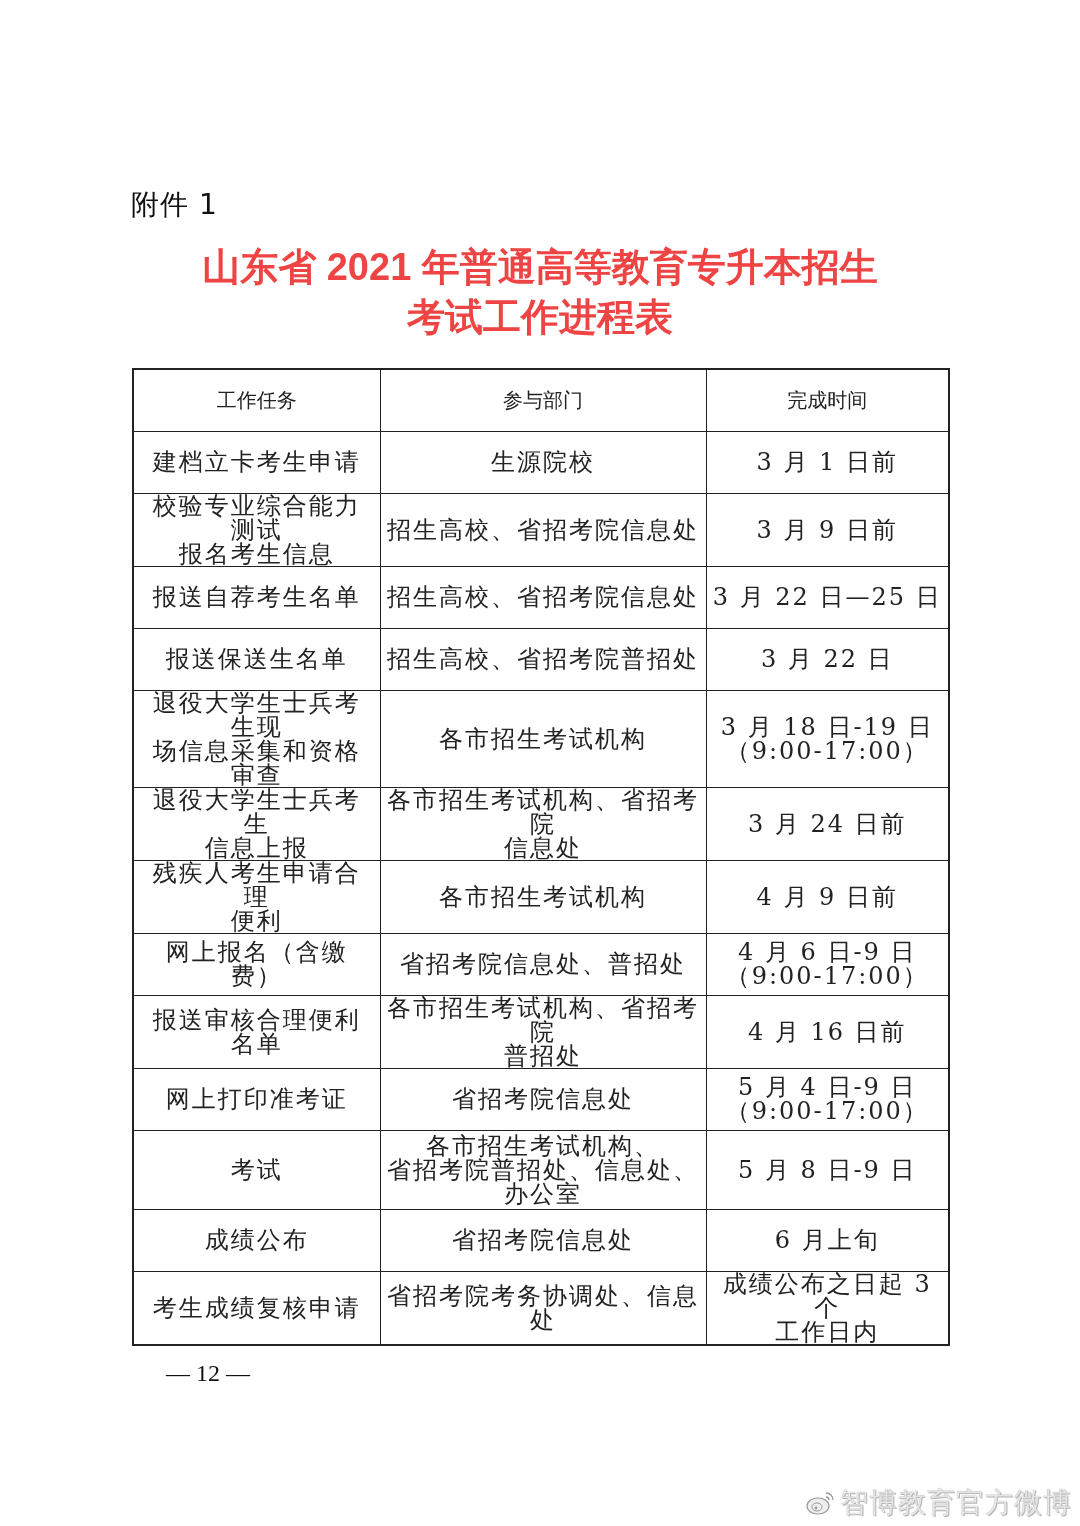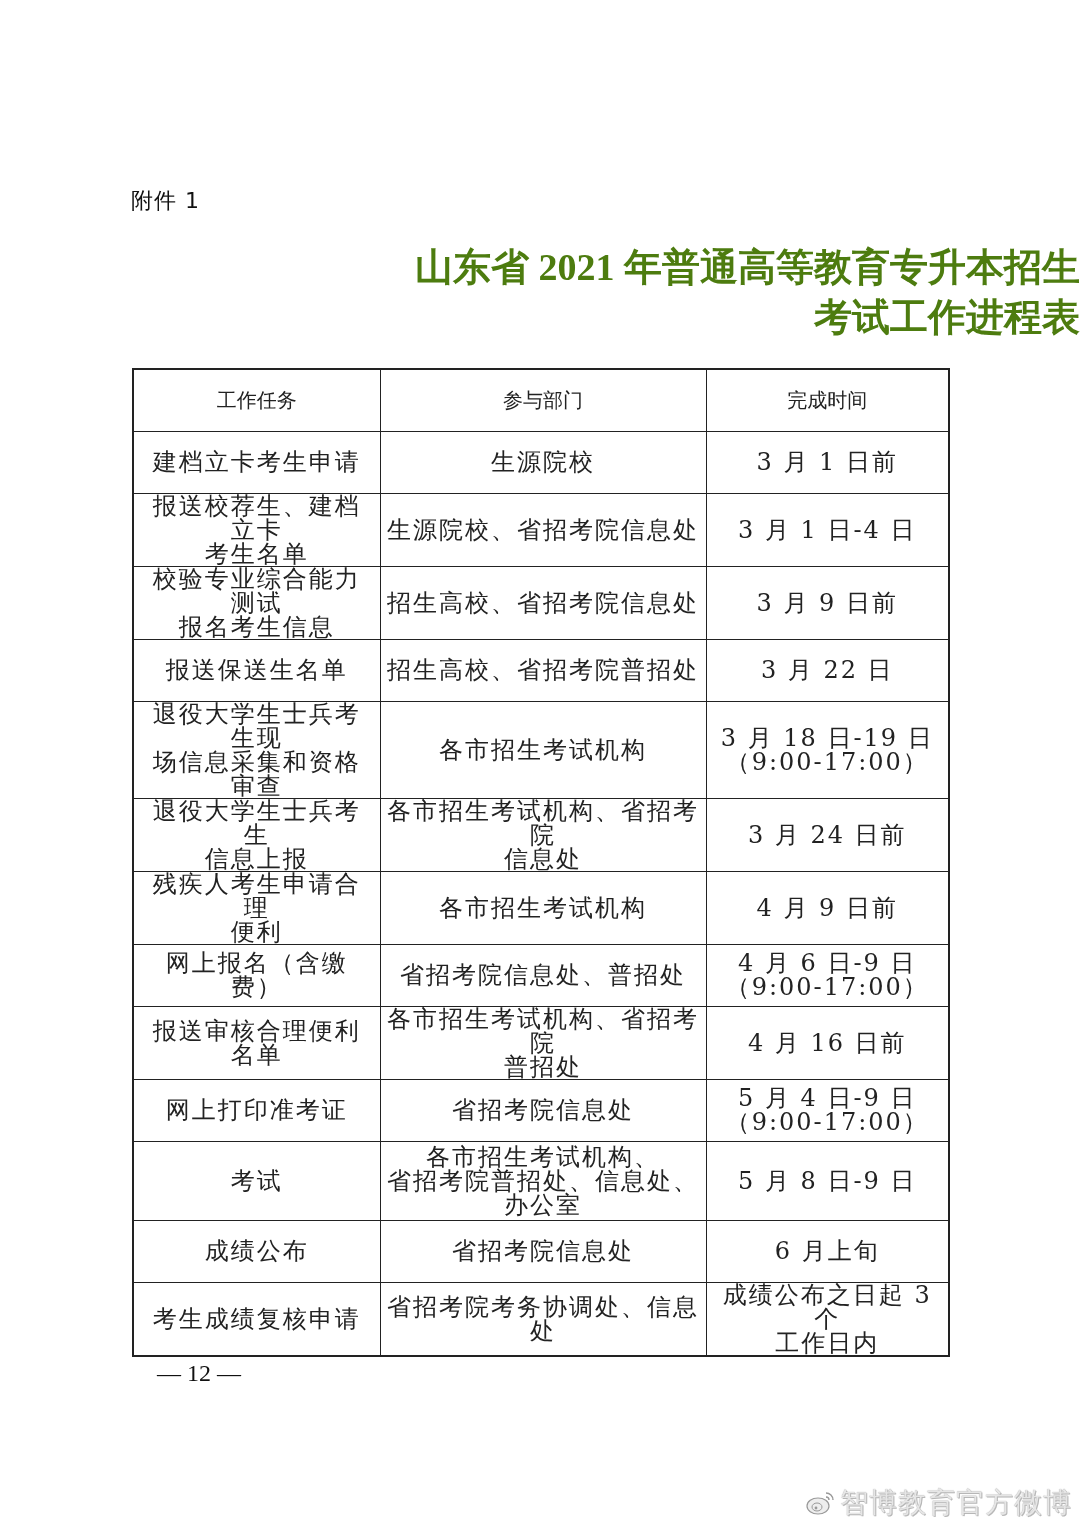--- a/index.html
+++ b/index.html
@@ -3,26 +3,26 @@
 <meta charset="utf-8">
 <style>
   html, body { margin: 0; padding: 0; background: #ffffff; }
   body {
     width: 1080px; height: 1526px; position: relative; overflow: hidden;
     font-family: "DejaVu Serif", "Liberation Serif", serif; color: #111;
   }
   .attachment {
     position: absolute; left: 131px; top: 186px;
     font-family: "DejaVu Sans", "Liberation Sans", sans-serif;
-    font-size: 22px; color: #111; letter-spacing: 1px;
+    font-size: 28px; color: #111; letter-spacing: 1px;
   }
   .title {
-    position: absolute; left: 0; width: 1080px; text-align: right;
-    font-family: Liberation Serif, serif;
-    font-weight: bold; font-size: 38px; color: #4d7c0f; line-height: 50px;
+    position: absolute; left: 0; width: 1080px; text-align: center;
+    font-family: Liberation Sans, sans-serif;
+    font-weight: bold; font-size: 38px; color: #ef4444; line-height: 50px;
   }
   .title.l1 { top: 242px; }
   .title.l2 { top: 292px; }
   table.schedule {
     position: absolute; left: 132px; top: 368px; width: 816px;
     border-collapse: collapse; table-layout: fixed;
     border: 2px solid #222;
   }
   table.schedule td, table.schedule th {
     border: 1.5px solid #222; text-align: center; vertical-align: middle;
@@ -36,21 +36,21 @@
     font-size: 20px; letter-spacing: 0;
   }
   col.c1 { width: 247px; }
   col.c2 { width: 326px; }
   col.c3 { width: 243px; }
   tr.h { height: 62px; margin-top: 28px; }
   tr.r { height: 62px; }
   tr.r3 { height: 79px; }
   .cell-line { display: block; }
   .page-num {
-    position: absolute; left: 157px; top: 1360px;
+    position: absolute; left: 166px; top: 1360px;
     font-family: "Liberation Serif", "DejaVu Serif", serif;
     font-size: 24px; color: #111;
   }
   .watermark {
     position: absolute; right: 8px; top: 1484px;
     font-family: "DejaVu Sans", "Liberation Sans", sans-serif;
     font-size: 28px; color: #e6e6e6; letter-spacing: 1px;
     text-shadow: 0 0 1px #999, 1px 1px 0 #bbb;
     display: flex; align-items: center; gap: 4px; justify-content: center;
   }
@@ -85,40 +85,39 @@
         </td>
         <td>
           <span class="cell-line">生源院校</span>
         </td>
         <td>
           <span class="cell-line">3 月 1 日前</span>
         </td>
       </tr>
       <tr class="r">
         <td>
-          <span class="cell-line">报送校荐生、建档立卡</span>
-          <span class="cell-line">考生名单</span>
-        </td>
-        <td>
-          <span class="cell-line">生源院校、省招考院信息处</span>
-        </td>
-        <td>
-          <span class="cell-line">3 月 1 日-4 日</span>
-        </td>
-      </tr>
-      <tr class="r">
-        <td>
           <span class="cell-line">校验专业综合能力测试</span>
           <span class="cell-line">报名考生信息</span>
         </td>
         <td>
           <span class="cell-line">招生高校、省招考院信息处</span>
         </td>
         <td>
           <span class="cell-line">3 月 9 日前</span>
+        </td>
+      </tr>
+      <tr class="r">
+        <td>
+          <span class="cell-line">报送自荐考生名单</span>
+        </td>
+        <td>
+          <span class="cell-line">招生高校、省招考院信息处</span>
+        </td>
+        <td>
+          <span class="cell-line">3 月 22 日—25 日</span>
         </td>
       </tr>
       <tr class="r">
         <td>
           <span class="cell-line">报送保送生名单</span>
         </td>
         <td>
           <span class="cell-line">招生高校、省招考院普招处</span>
         </td>
         <td>

